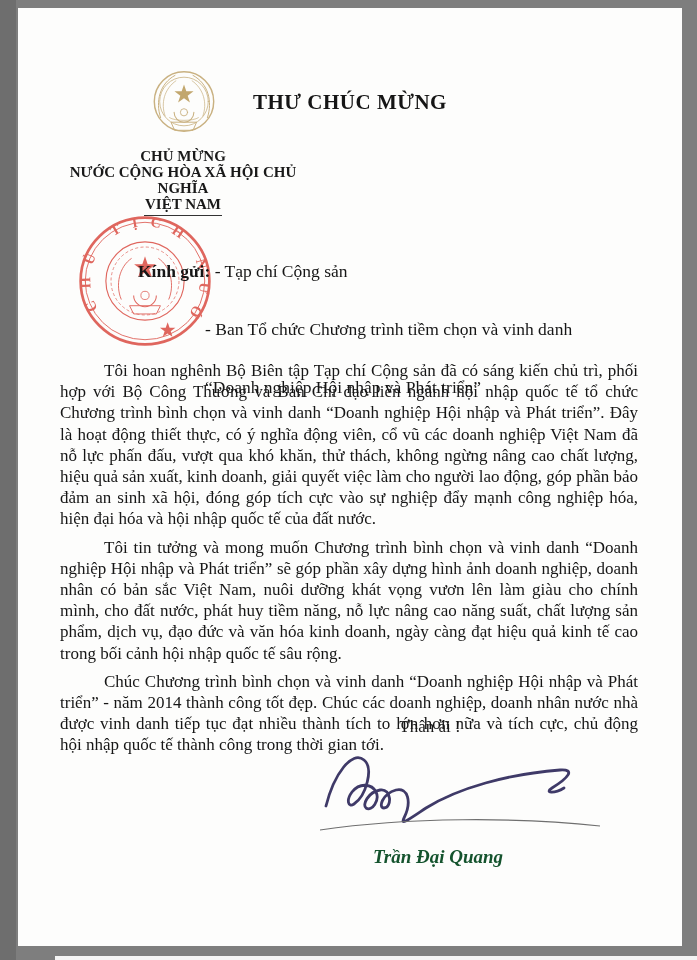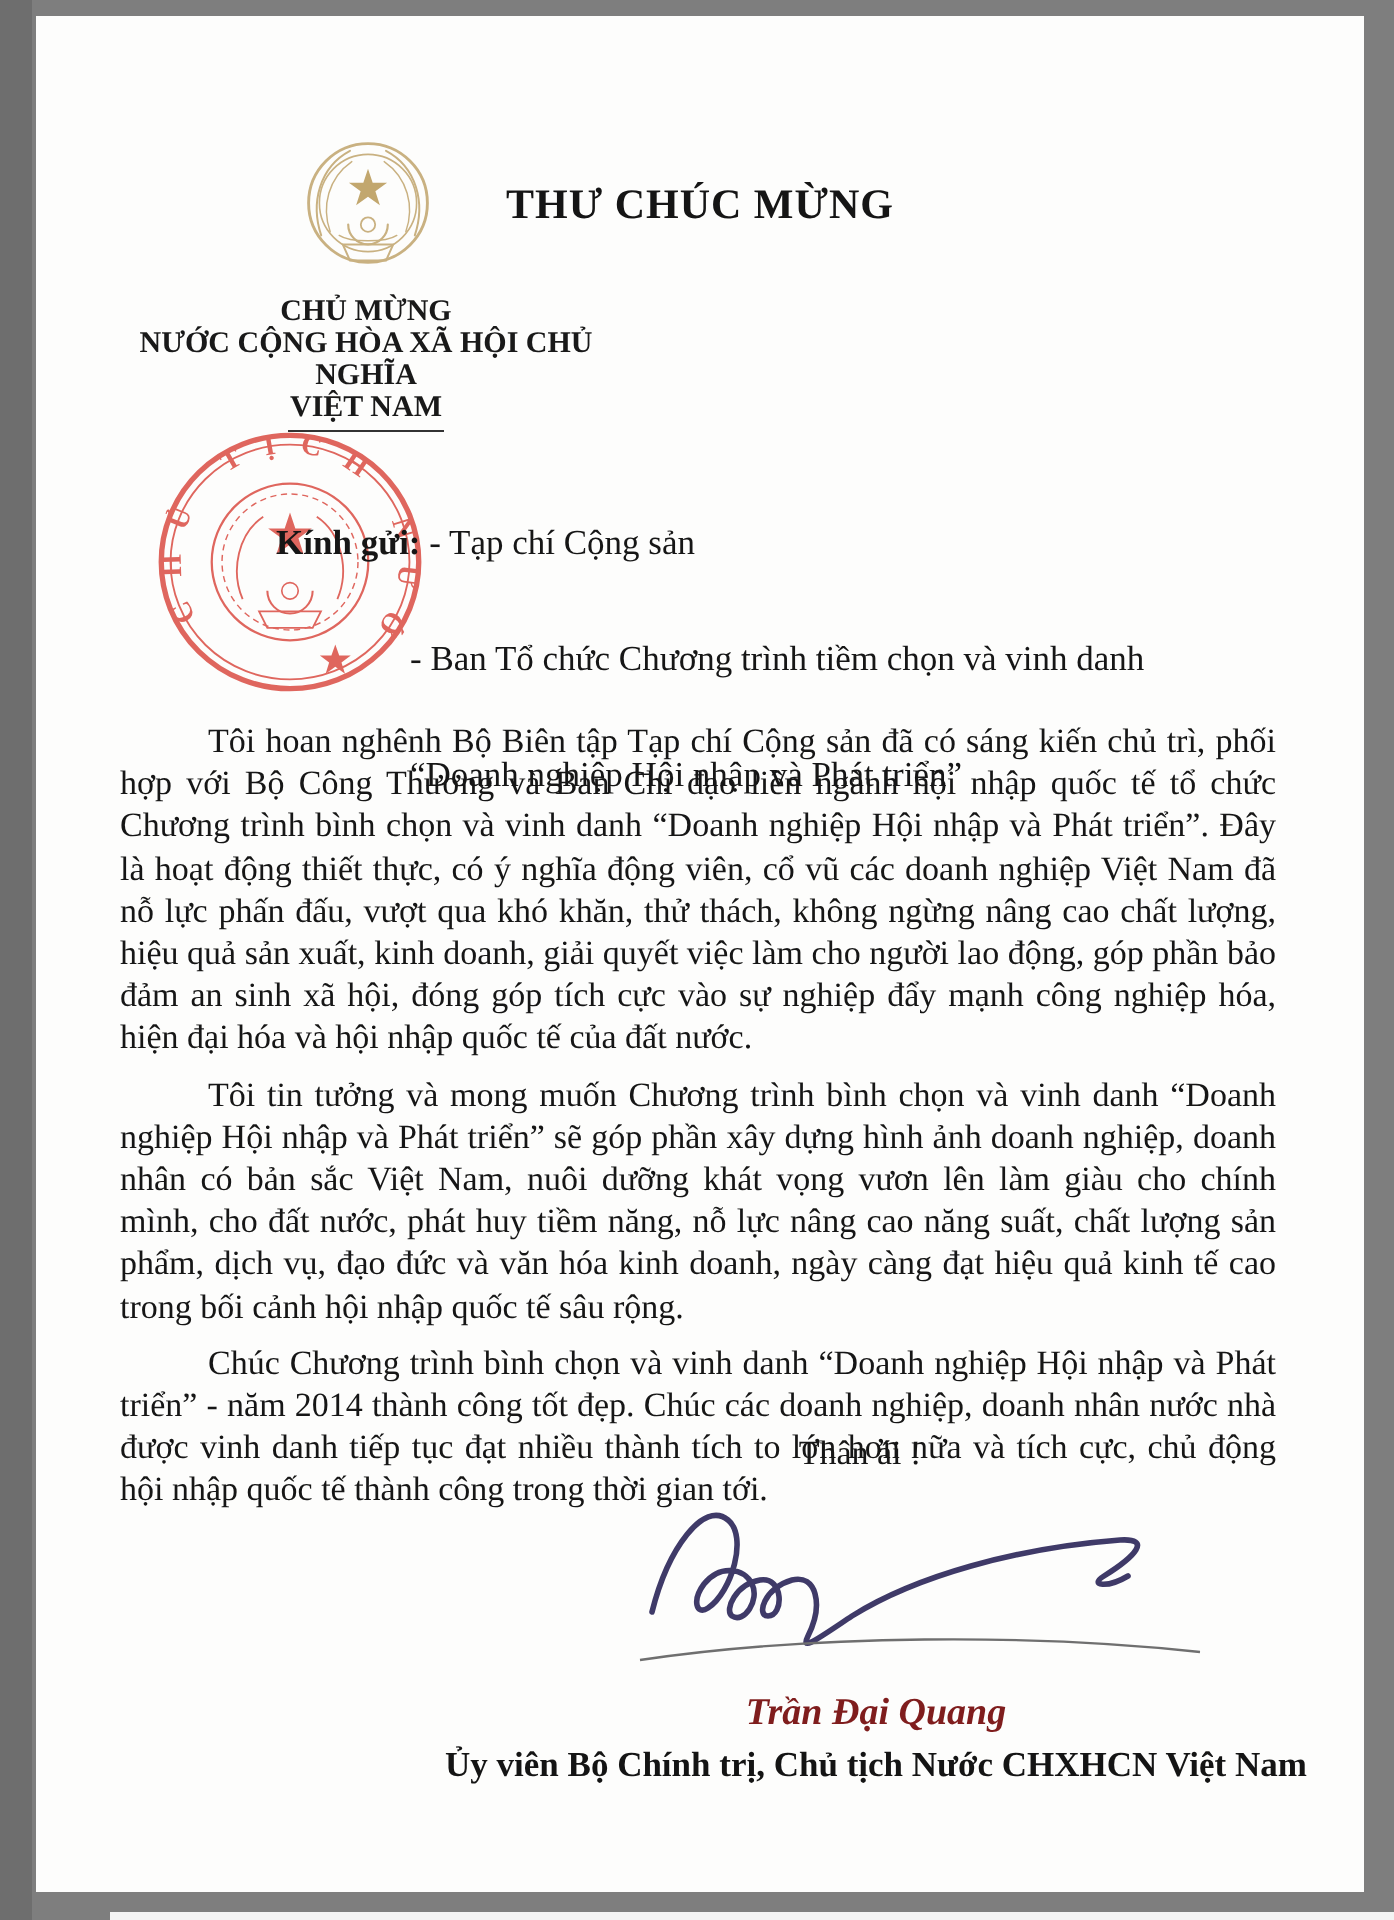--- a/index.html
+++ b/index.html
@@ -49,21 +49,21 @@
 
   .closing{
     position:absolute;left:332px;top:709px;width:160px;
     text-align:center;font-size:17px;color:#161616;
   }
 
   .signature{position:absolute;left:290px;top:736px;width:300px;height:96px;}
 
   .signer-name{
     position:absolute;left:320px;top:838px;width:200px;text-align:center;
-    font-weight:bold;font-style:italic;font-size:19px;color:#7f1d1d;
+    font-weight:bold;font-style:italic;font-size:19px;color:#14532d;
   }
   .signer-title{
     position:absolute;left:200px;top:864px;width:440px;text-align:center;
     font-weight:bold;font-size:17.5px;color:#141414;
   }
 </style>
 </head>
 <body>
 
 <div class="viewport">
@@ -139,18 +139,17 @@
     <svg class="signature" viewBox="0 0 300 96">
       <path d="M18,62 C26,30 44,6 56,16 C66,24 58,52 46,60 C40,64 38,56 44,48
                C52,38 64,40 68,48 C72,56 64,68 58,64 C54,61 60,48 72,46
                C84,44 84,64 76,64 C70,64 74,50 88,46 C100,43 104,58 96,74
                C92,82 100,76 118,64 C150,44 200,30 252,26 C268,25 260,34 244,44
                C236,49 246,50 256,44" fill="none" stroke="#3f3a68" stroke-width="2.8" stroke-linecap="round"></path>
       <path d="M12,86 C100,73 210,73 292,82" fill="none" stroke="#6f6f6f" stroke-width="1.2"></path>
     </svg>
 
     <div class="signer-name">Trần Đại Quang</div>
-    <div class="signer-title">Ủy viên Bộ Chính trị, Chủ tịch Nước CHXHCN Việt Nam</div>
 
   </div>
 
   <div class="page2-sliver"></div>
 </div>
 
 </body></html>

